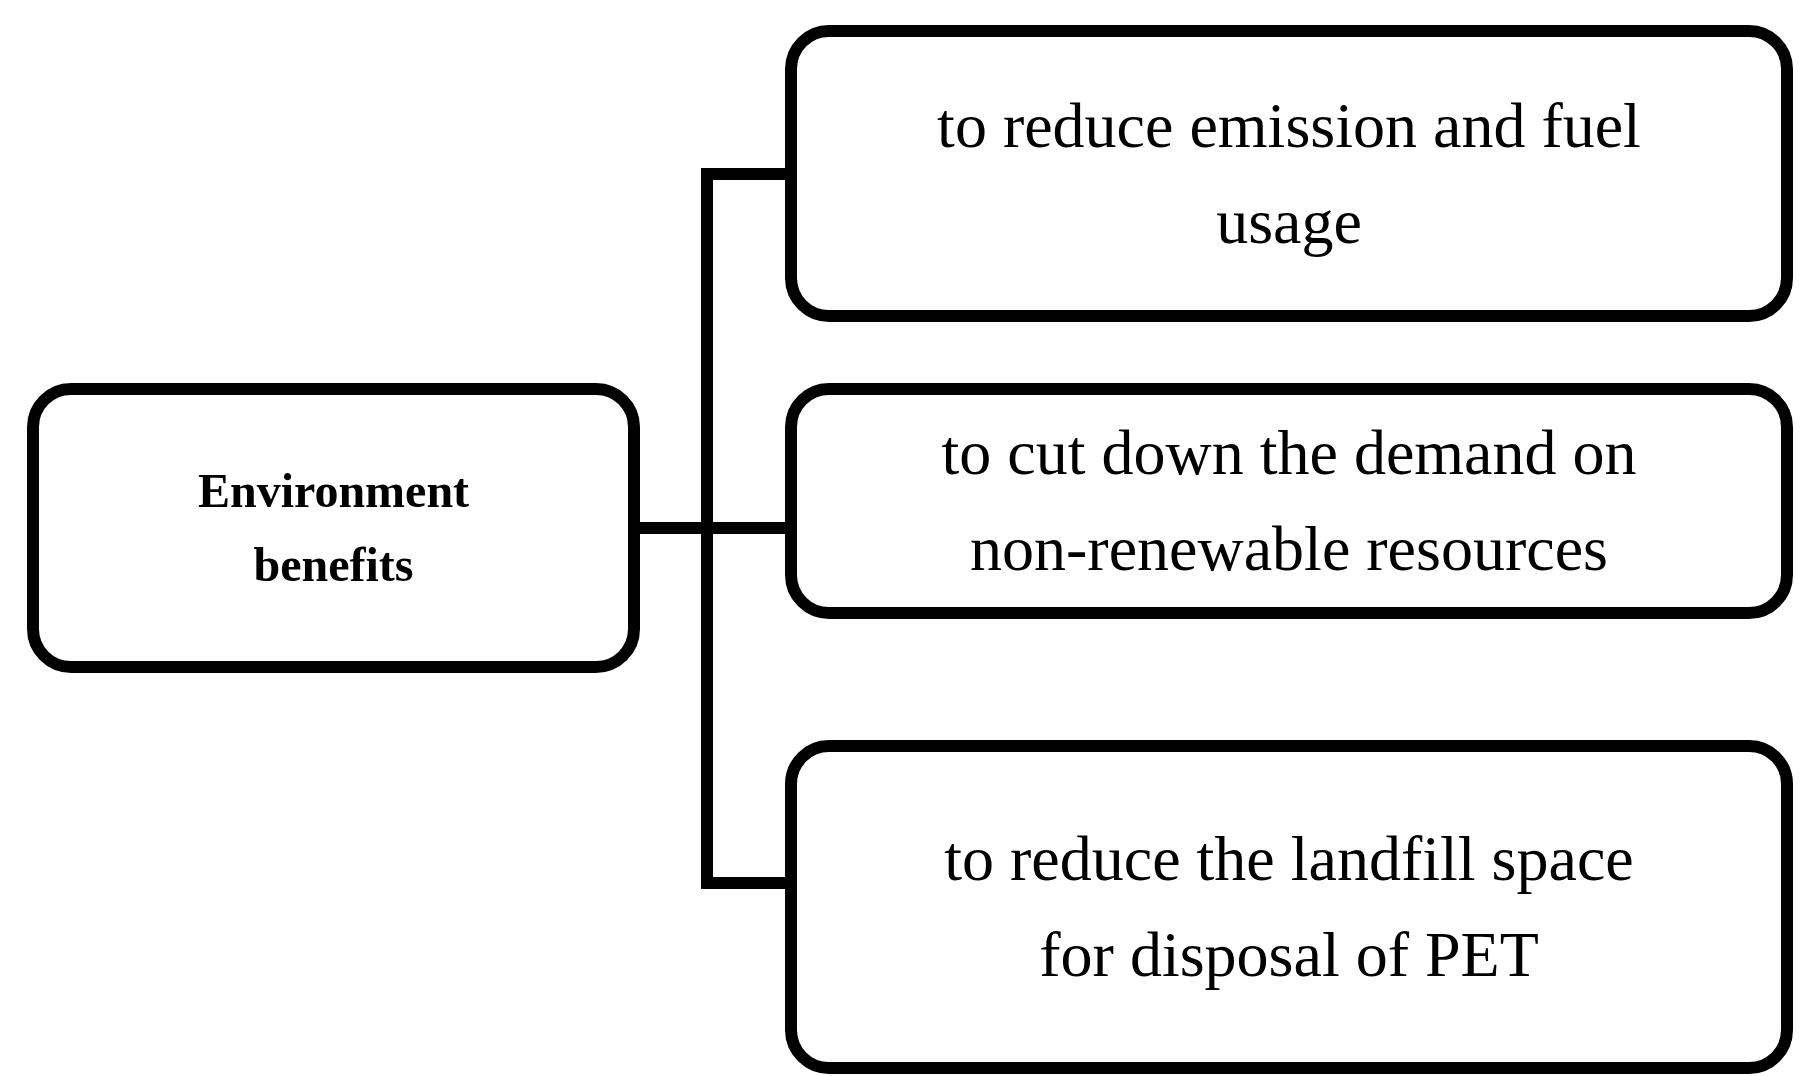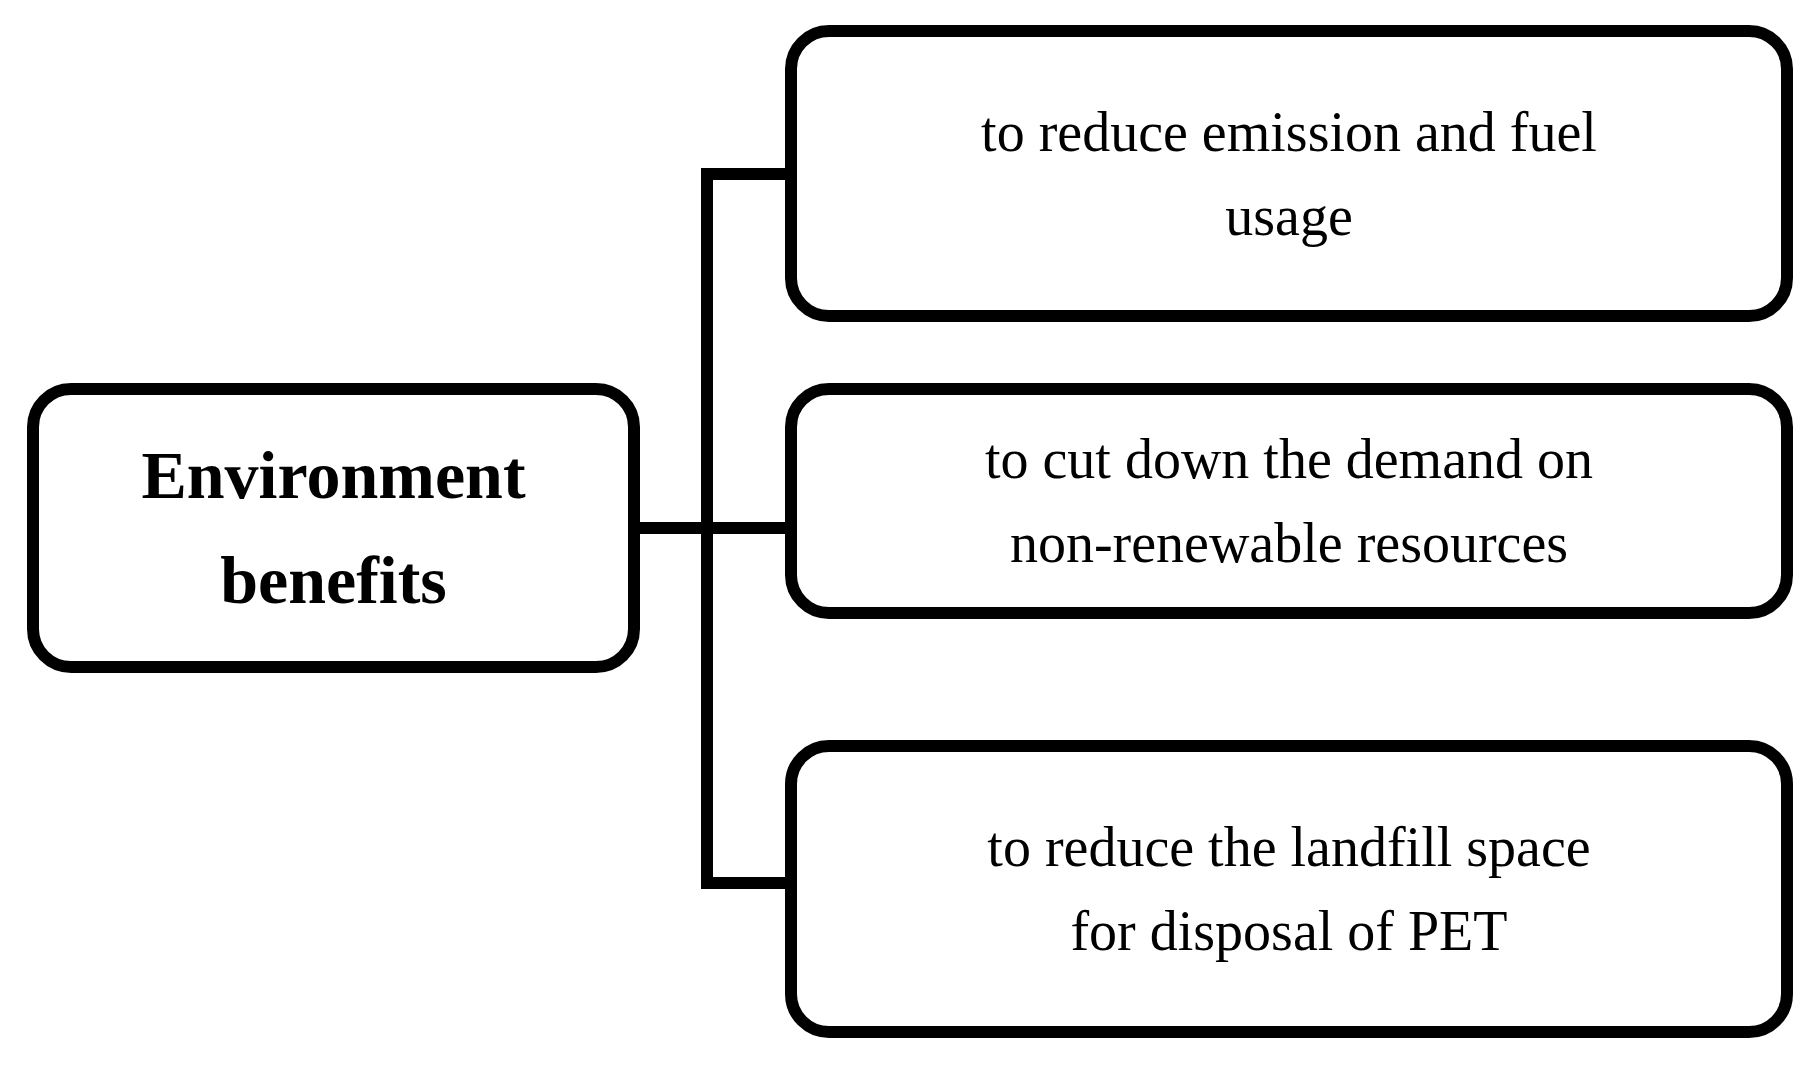--- a/index.html
+++ b/index.html
@@ -27,34 +27,34 @@
     white-space: pre-line;
     z-index: 2;
   }
 
   .root-node {
     left: 27px;
     top: 383px;
     width: 613px;
     height: 290px;
     font-weight: bold;
-    font-size: 68px;
+    font-size: 48px;
     line-height: 1.55;
   }
 
   .child-node {
     left: 785px;
     width: 1008px;
-    font-size: 56px;
+    font-size: 64px;
     line-height: 1.5;
   }
 
   #child-0 { top: 25px;  height: 297px; }
   #child-1 { top: 383px; height: 236px; }
-  #child-2 { top: 740px; height: 298px; }
+  #child-2 { top: 740px; height: 334px; }
 
   .line {
     position: absolute;
     background: var(--line, #000000);
     z-index: 1;
   }
 
   #trunk       { left: 701px; top: 168px; width: 12px;  height: 721px; }
   #branch-top  { left: 705px; top: 168px; width: 92px;  height: 12px; }
   #branch-mid  { left: 628px; top: 522px; width: 169px; height: 12px; }

